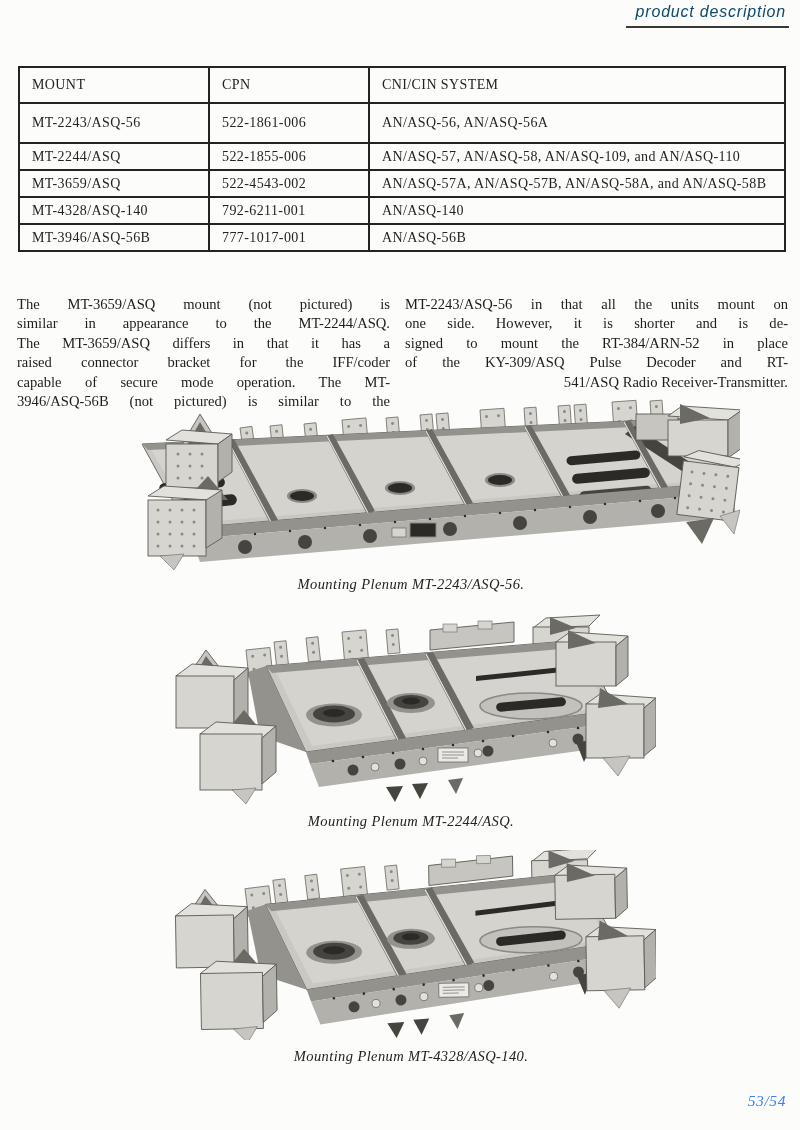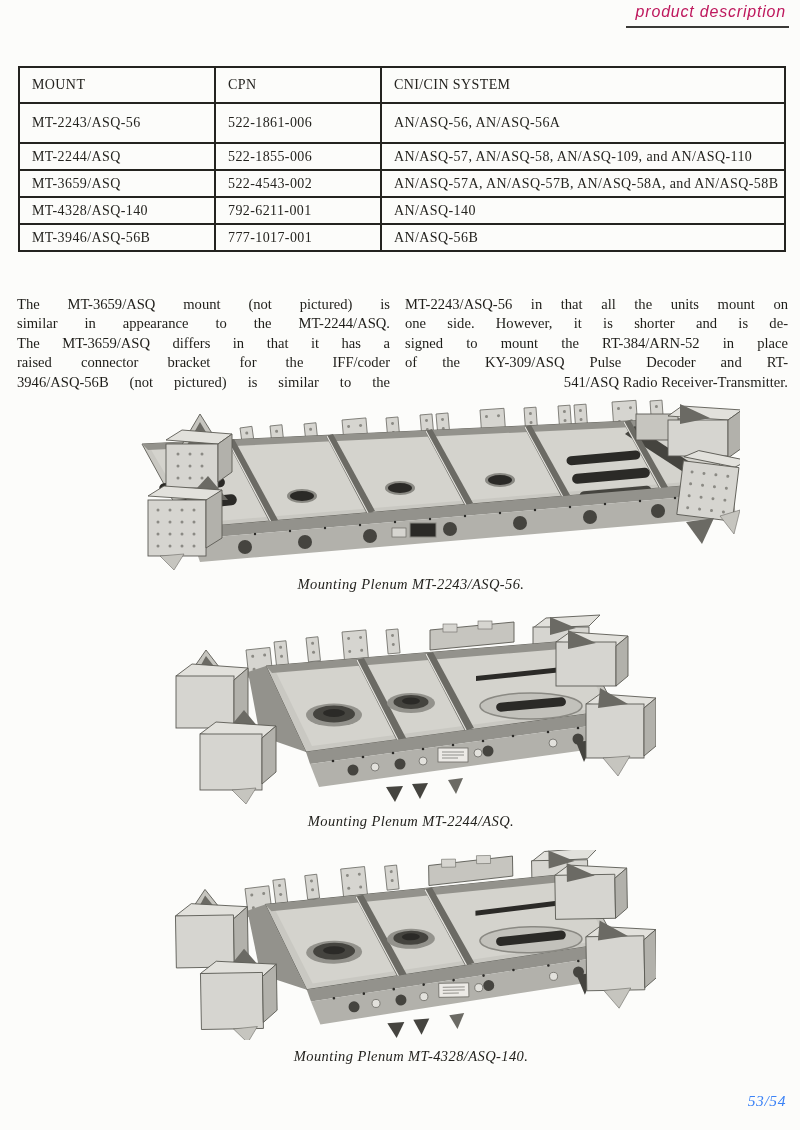--- a/index.html
+++ b/index.html
@@ -10,34 +10,34 @@
     color:#23221e;
     position:relative;
     overflow:hidden;
   }
   .page{position:absolute;inset:0;}
 
   
   .running-header{
     position:absolute;top:3px;right:11px;
     font-family:"Liberation Sans","DejaVu Sans",sans-serif;
-    font-style:italic;font-size:16px;letter-spacing:.8px;color:#be185d;
+    font-style:italic;font-size:16px;letter-spacing:.8px;color:#0c4a6e;
     border-bottom:2px solid #3a3936;
     padding:0 3px 5px 10px;
   }
 
   
   .mount-table{
     position:absolute;left:18px;top:66px;width:768px;
     border-collapse:collapse;table-layout:fixed;
     font-size:14px;letter-spacing:.4px;color:#24231f;
   }
   .mount-table td,.mount-table th{
     border:2px solid #24231f;
-    padding:0 6px 0 12px;
+    padding:0 0 0 12px;
     font-weight:normal;text-align:left;vertical-align:middle;
     white-space:nowrap;overflow:hidden;
   }
   .mount-table .c1{width:176px;}
   .mount-table .c2{width:146px;}
   .row-head{height:36px;}
   .row-tall{height:40px;}
   .row-std{height:27px;border-radius:7px;}
 
   
@@ -99,20 +99,21 @@
       <td>AN/ASQ-56B</td>
     </tr>
   </tbody>
     </table>
 
   <div class="bodycol left">
     <div class="jline">The MT-3659/ASQ mount (not pictured) is</div>
     <div class="jline">similar in appearance to the MT-2244/ASQ.</div>
     <div class="jline">The MT-3659/ASQ differs in that it has a</div>
     <div class="jline">raised connector bracket for the IFF/coder</div>
+    <div class="jline">capable of secure mode operation. The MT-</div>
     <div class="jline">3946/ASQ-56B (not pictured) is similar to the</div>
   </div>
 
   <div class="bodycol right">
     <div class="jline">MT-2243/ASQ-56 in that all the units mount on</div>
     <div class="jline">one side. However, it is shorter and is de-</div>
     <div class="jline">signed to mount the RT-384/ARN-52 in place</div>
     <div class="jline">of the KY-309/ASQ Pulse Decoder and RT-</div>
     <div class="lline">541/ASQ Radio Receiver-Transmitter.</div>
   </div>

